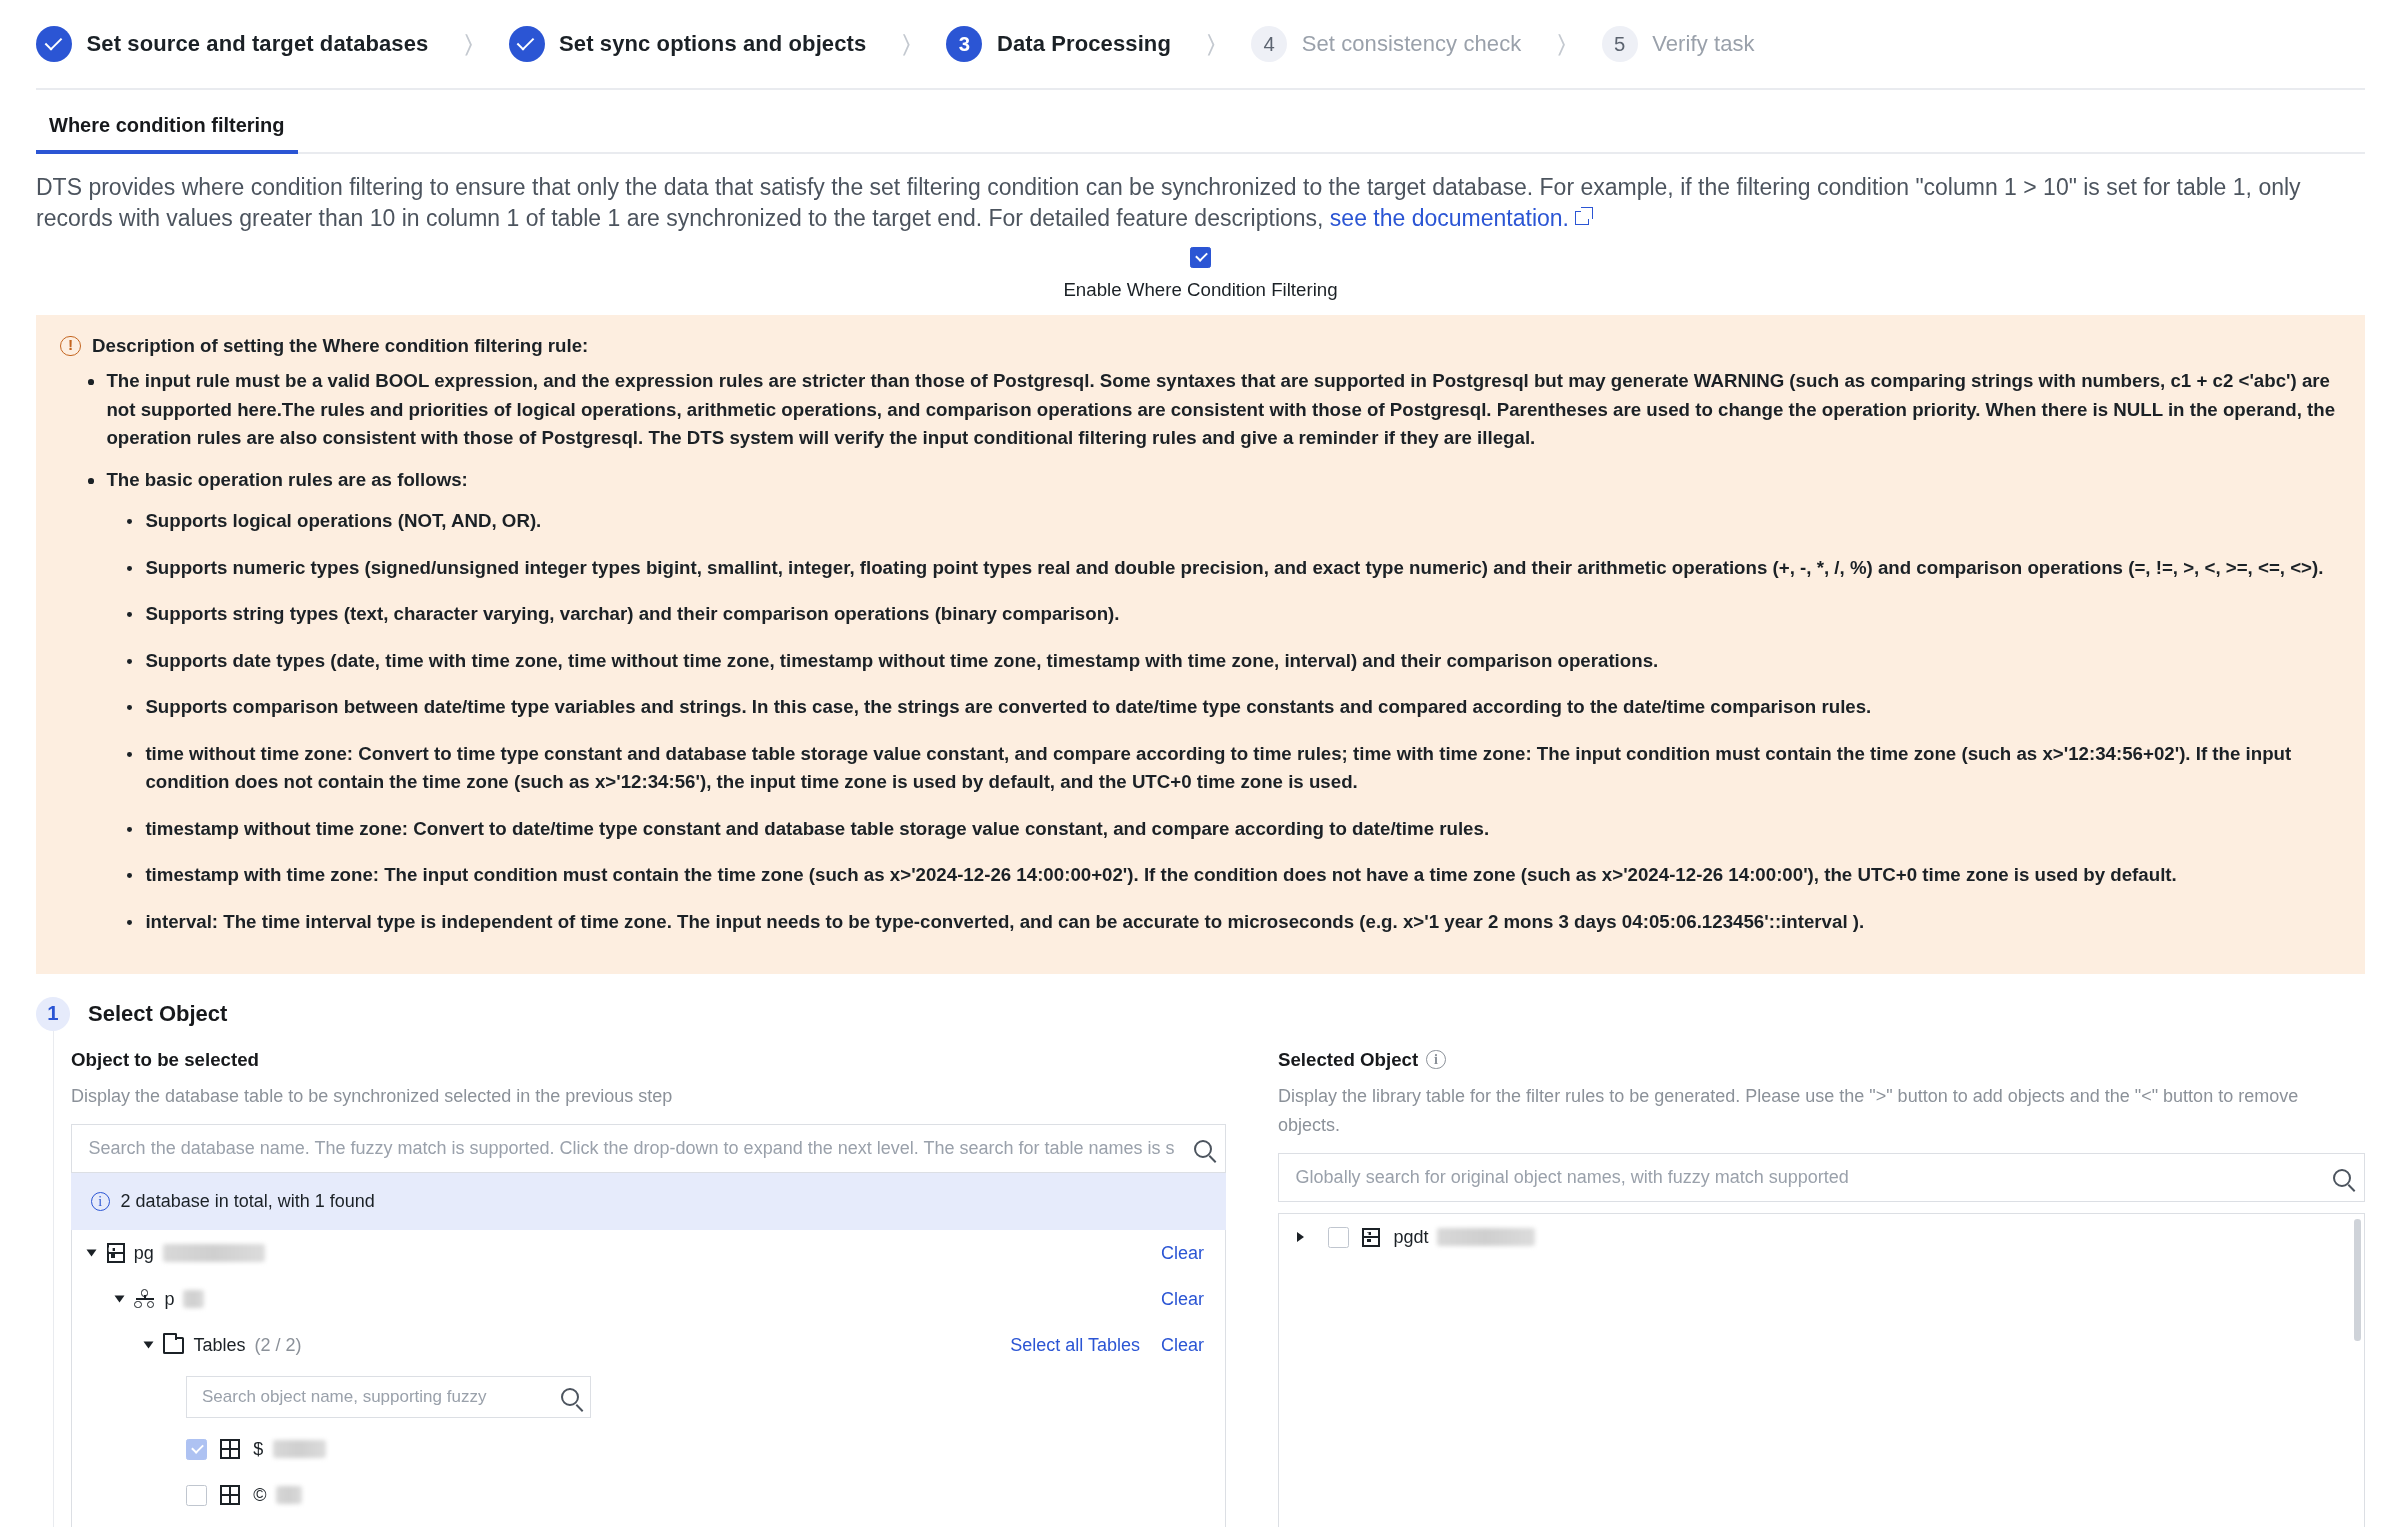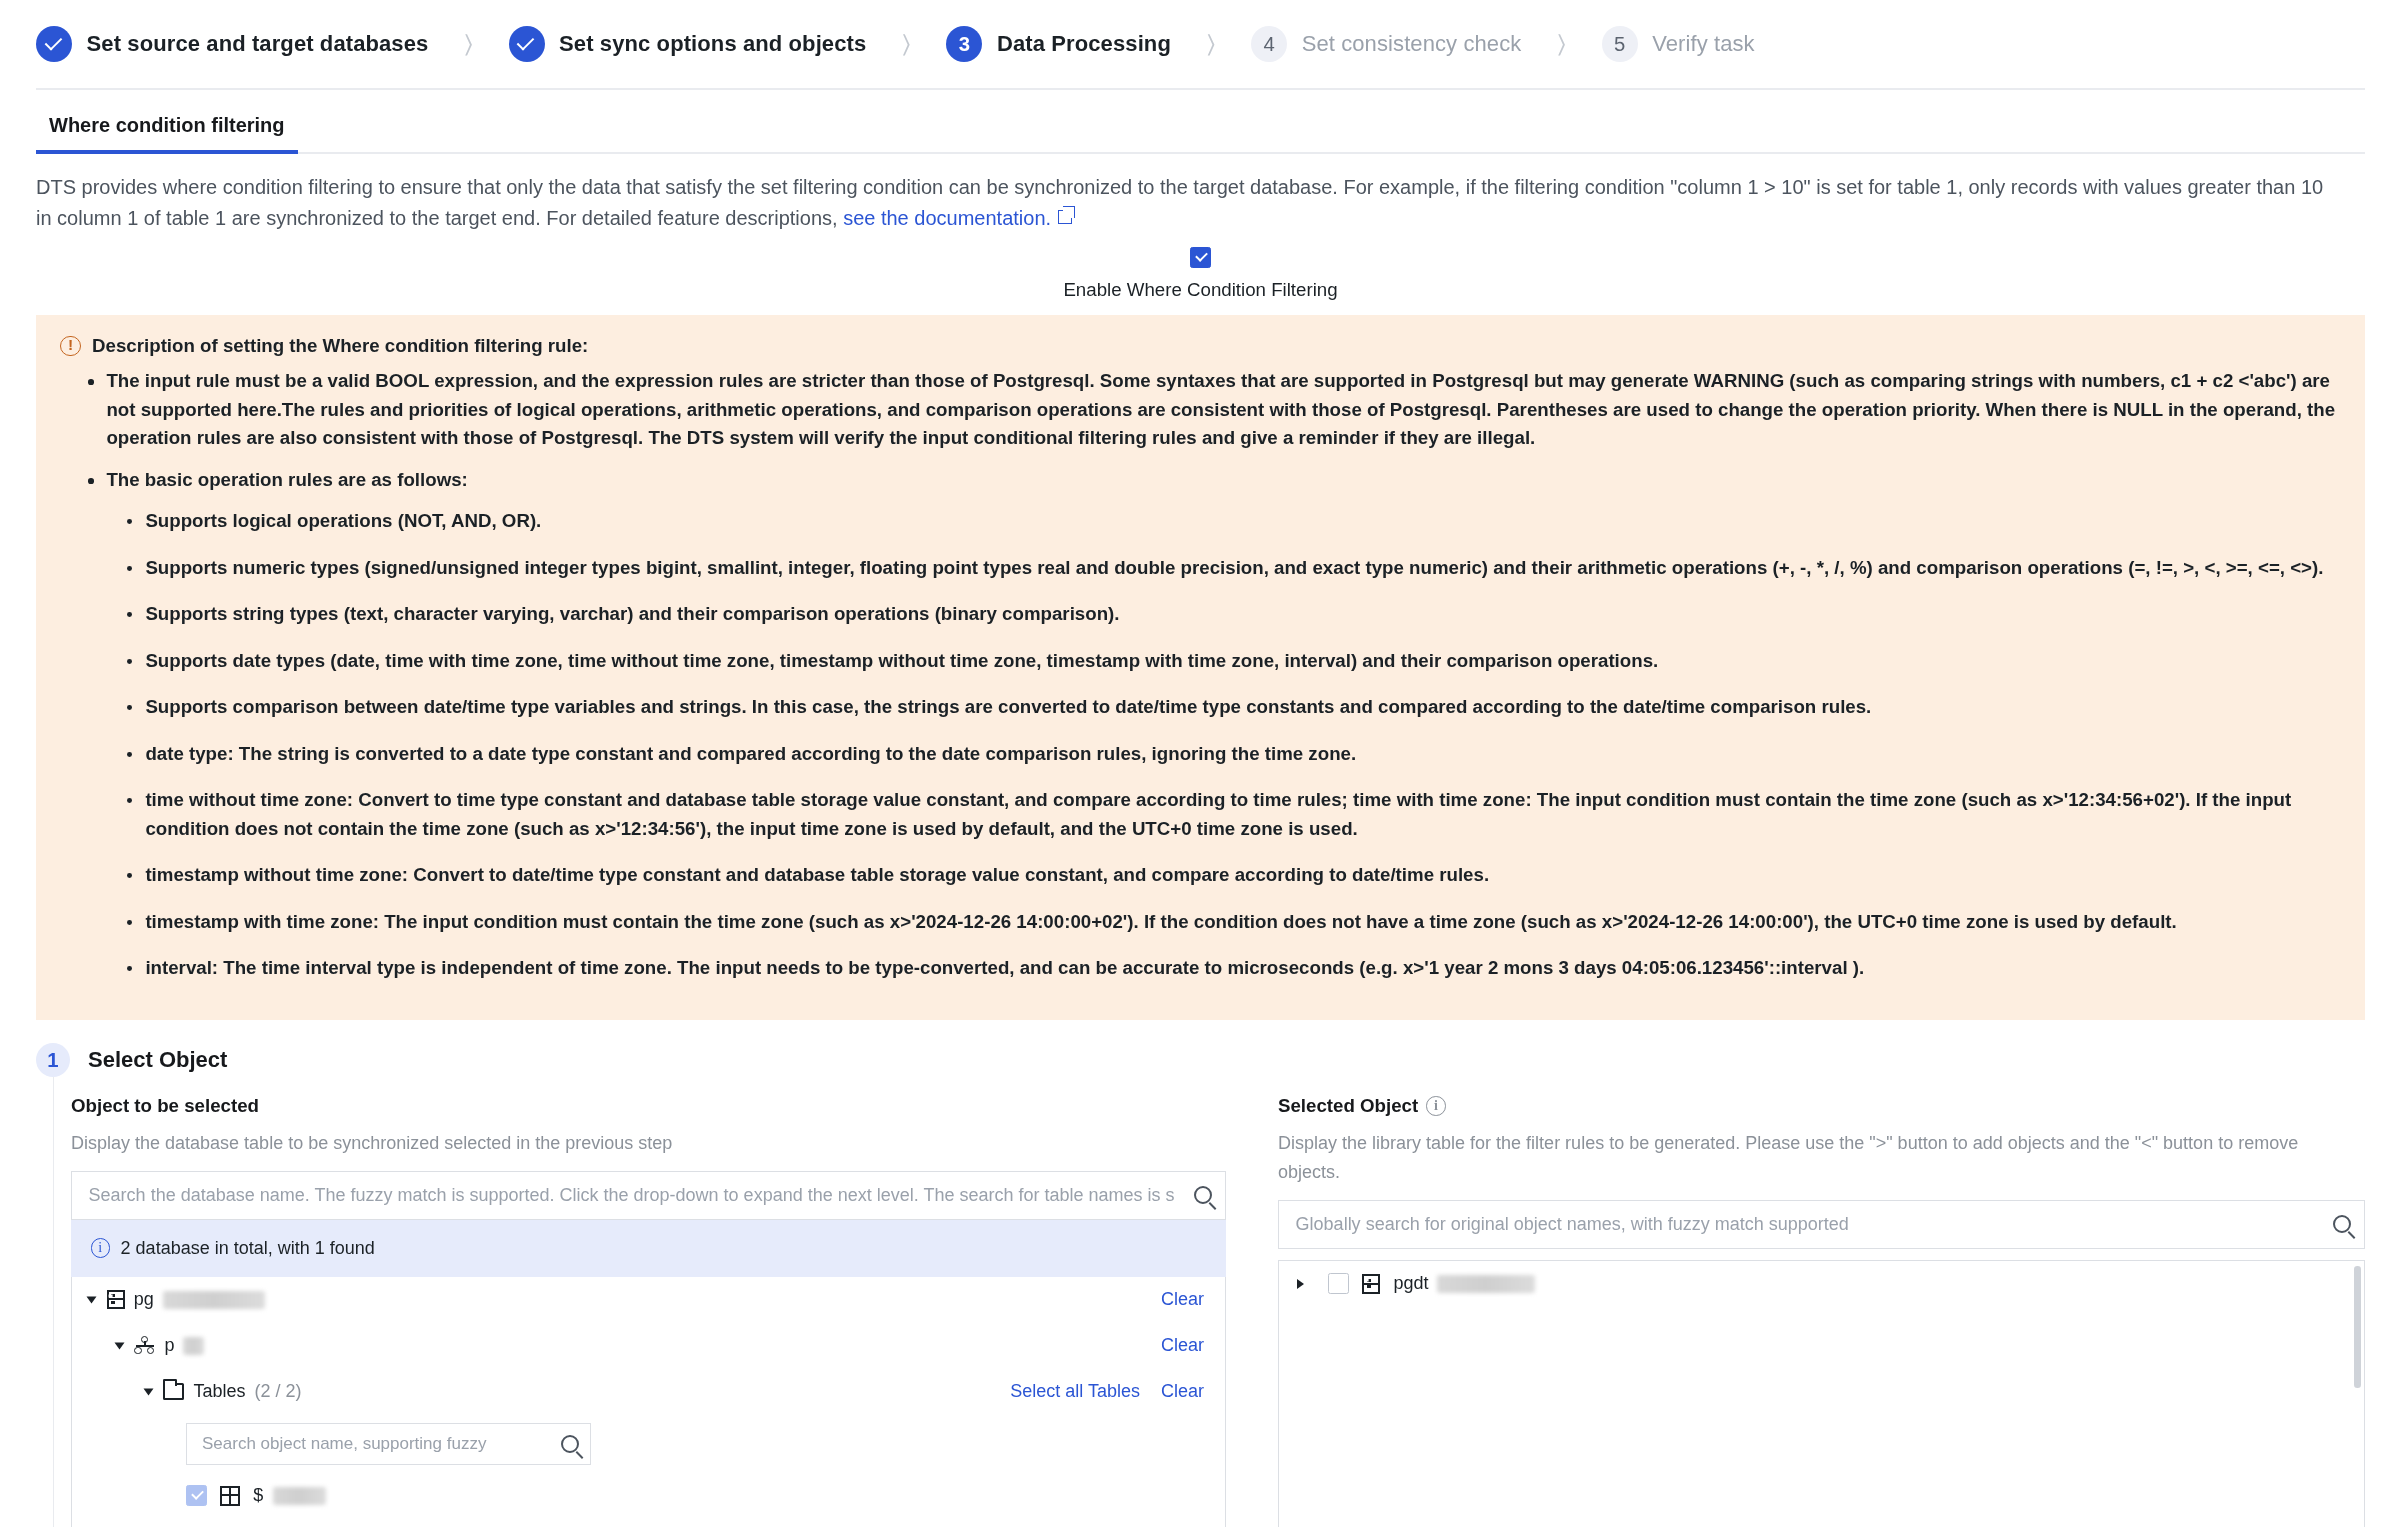--- a/index.html
+++ b/index.html
@@ -47,21 +47,21 @@
     display: inline-block;
     font-size: 20px; font-weight: 700; color: #17191c;
     padding: 4.9px 13px 13px 13px;
     border-bottom: 4.1px solid #2b55d4;
   }
   .tabs-rule { height: 1.6px; background: #e9ebef; margin: -1.6px 36px 0 36px; }
 
   
   .desc {
     padding: 0 36px; margin-top: 18px;
-    font-size: 20px; line-height: 31px; color: #4c545e;
+    font-size: 23px; line-height: 31px; color: #4c545e;
     max-width: 2372px;
   }
   .desc a { color: #2b55d4; text-decoration: none; }
   .extlink {
     display: inline-block; width: 14px; height: 14px;
     border: 1.6px solid #2b55d4; border-top-width: 1.6px;
     position: relative; margin-left: 6.5px; vertical-align: 0.8px;
   }
   .extlink::after {
     content: ""; position: absolute; right: -4.1px; top: -4.9px;
@@ -381,21 +381,20 @@
   <ul class="lvl1">
     <li>The input rule must be a valid BOOL expression, and the expression rules are stricter than those of Postgresql. Some syntaxes that are supported in Postgresql but may generate WARNING (such as comparing strings with numbers, c1 + c2 &lt;'abc') are not supported here.The rules and priorities of logical operations, arithmetic operations, and comparison operations are consistent with those of Postgresql. Parentheses are used to change the operation priority. When there is NULL in the operand, the operation rules are also consistent with those of Postgresql. The DTS system will verify the input conditional filtering rules and give a reminder if they are illegal.</li>
     <li>
       <span>The basic operation rules are as follows:</span>
       <ul class="lvl2">
         <li>Supports logical operations (NOT, AND, OR).</li>
         <li>Supports numeric types (signed/unsigned integer types bigint, smallint, integer, floating point types real and double precision, and exact type numeric) and their arithmetic operations (+, -, *, /, %) and comparison operations (=, !=, &gt;, &lt;, &gt;=, &lt;=, &lt;&gt;).</li>
         <li>Supports string types (text, character varying, varchar) and their comparison operations (binary comparison).</li>
         <li>Supports date types (date, time with time zone, time without time zone, timestamp without time zone, timestamp with time zone, interval) and their comparison operations.</li>
         <li>Supports comparison between date/time type variables and strings. In this case, the strings are converted to date/time type constants and compared according to the date/time comparison rules.</li>
-        <li>date type: The string is converted to a date type constant and compared according to the date comparison rules, ignoring the time zone.</li>
         <li>time without time zone: Convert to time type constant and database table storage value constant, and compare according to time rules; time with time zone: The input condition must contain the time zone (such as x&gt;'12:34:56+02'). If the input condition does not contain the time zone (such as x&gt;'12:34:56'), the input time zone is used by default, and the UTC+0 time zone is used.</li>
         <li>timestamp without time zone: Convert to date/time type constant and database table storage value constant, and compare according to date/time rules.</li>
         <li>timestamp with time zone: The input condition must contain the time zone (such as x&gt;'2024-12-26 14:00:00+02'). If the condition does not have a time zone (such as x&gt;'2024-12-26 14:00:00'), the UTC+0 time zone is used by default.</li>
         <li>interval: The time interval type is independent of time zone. The input needs to be type-converted, and can be accurate to microseconds (e.g. x&gt;'1 year 2 mons 3 days 04:05:06.123456'::interval ).</li>
       </ul>
     </li>
   </ul>
 </div>
 
 <div class="section">

